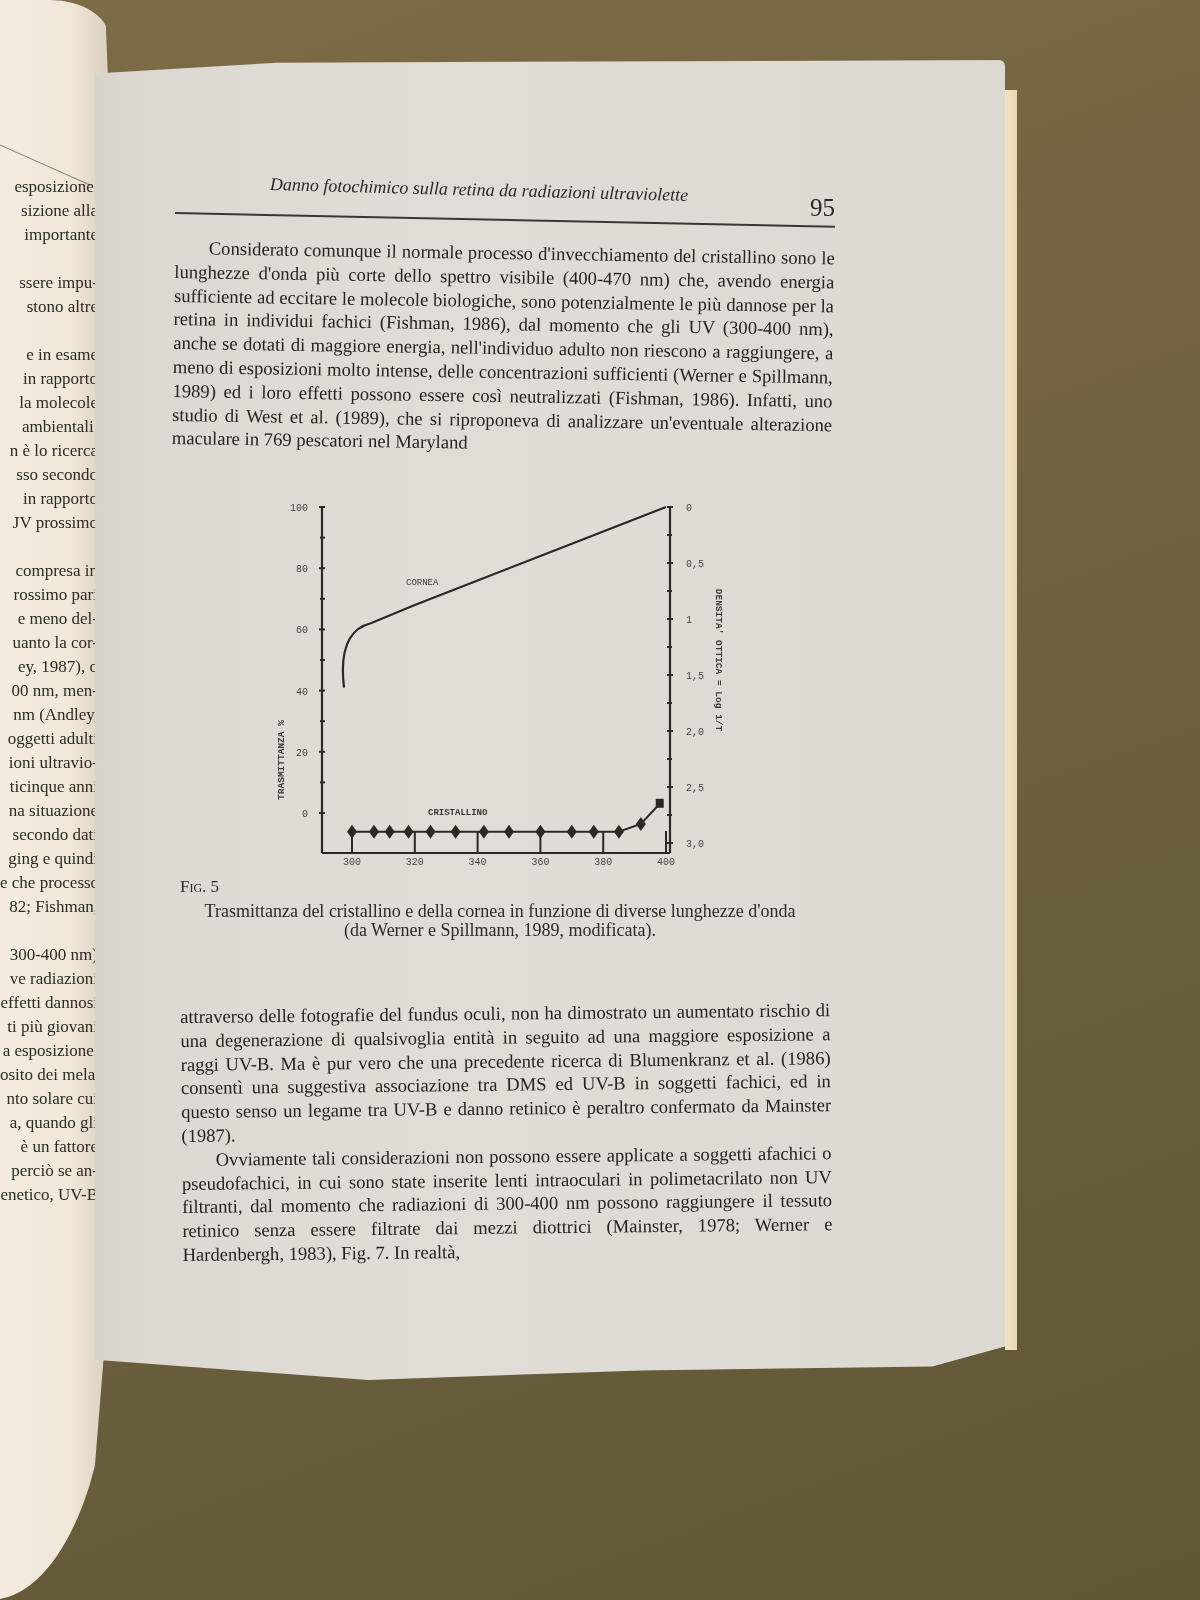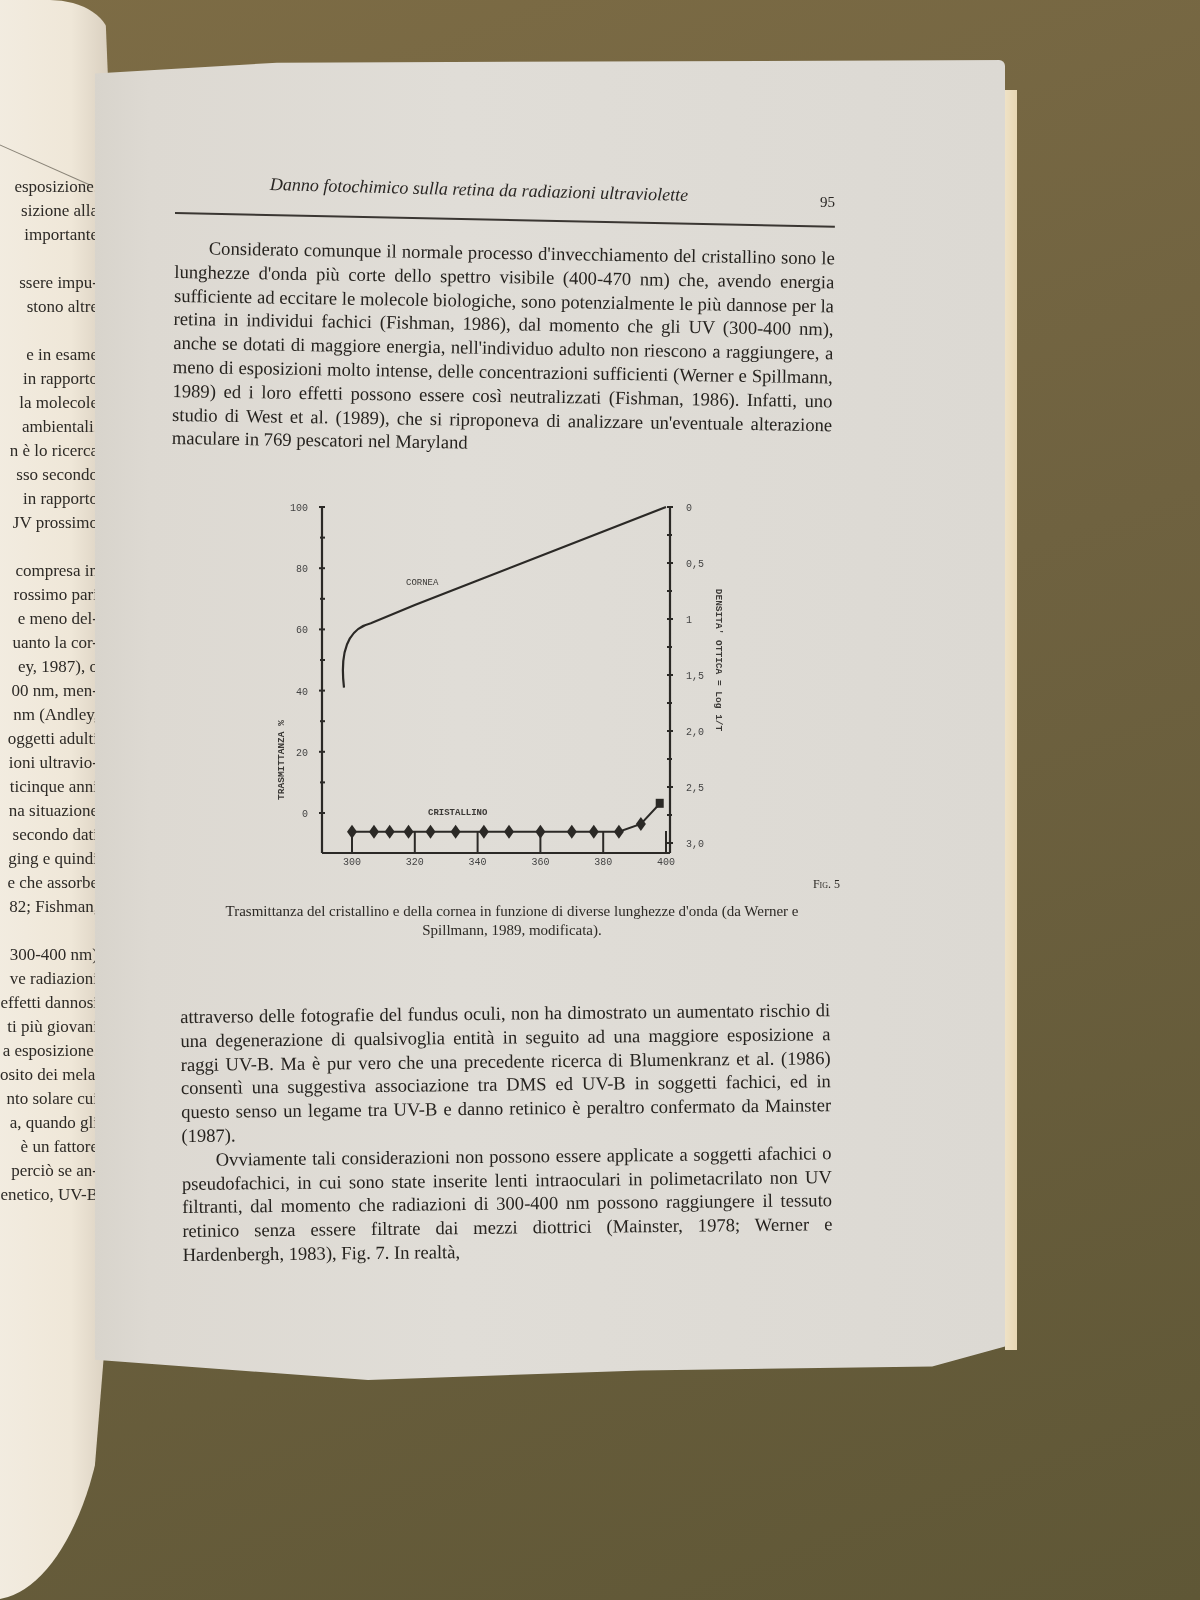--- a/index.html
+++ b/index.html
@@ -36,43 +36,43 @@
     position:absolute; left:1005px; top:90px; width:12px; height:1260px;
     background: linear-gradient(90deg,#efe2c6,#e8d7b3);
   }
   .header {
     position:absolute; left:175px; top:172px; width:660px; height:30px;
   }
   .running-title {
     position:absolute; left:95px; top:2px; font-style:italic; font-size:18px; color:#2a2724;
     transform: rotate(1.5deg); transform-origin:left;
   }
-  .page-number { position:absolute; right:0; top:22px; font-size:15px; color:#2a2724; }
+  .page-number { position:absolute; right:0; top:22px; font-size:25px; color:#2a2724; }
   .header-rule {
     position:absolute; left:0; top:40px; width:660px; height:2px; background:#3a3632;
     transform: rotate(1.2deg); transform-origin:left;
   }
   .body-text {
     position:absolute; left:175px; width:660px; font-size:18.6px; color:#26231f;
     text-align:justify; line-height:23.8px;
   }
   .body-text p { margin:0; text-indent:34px; }
   .body-text p.noindent { text-indent:0; }
   #para-top { top:236px; transform: rotate(0.9deg); transform-origin:left top; }
   #para-bottom { top:1005px; left:180px; width:650px; transform: rotate(-0.6deg); transform-origin:left top; }
 
   
   .figure { position:absolute; left:270px; top:495px; width:470px; height:380px;text-decoration:underline; }
   .figure svg { position:absolute; left:0; top:0; }
   .fig-caption-title {
-    position:absolute; left:180px; width:660px; top:877px; text-align:right; font-size:12px; color:#2d2a26;
+    position:absolute; left:180px; width:660px; top:877px; text-align:left; font-size:17px; color:#2d2a26;
     font-variant: small-caps;
   }
   .fig-caption {
-    position:absolute; left:212px; width:600px; top:902px; text-align:center; font-size:15px; color:#2d2a26;
+    position:absolute; left:200px; width:600px; top:902px; text-align:center; font-size:18px; color:#2d2a26;
     line-height:19px;
   }
 </style>
 </head>
 <body>
 
 <div class="left-page">
   <div class="rule"></div>
   <div class="left-lines" id="left-lines">
       <div class="left-line">esposizione.</div>
@@ -97,21 +97,21 @@
       <div class="left-line">uanto la cor-</div>
       <div class="left-line">ey, 1987), o</div>
       <div class="left-line">00 nm, men-</div>
       <div class="left-line">nm (Andley,</div>
       <div class="left-line">oggetti adulti</div>
       <div class="left-line">ioni ultravio-</div>
       <div class="left-line">ticinque anni</div>
       <div class="left-line">na situazione</div>
       <div class="left-line">secondo dati</div>
       <div class="left-line">ging e quindi</div>
-      <div class="left-line">e che assorbe</div>
+      <div class="left-line">e che processo</div>
       <div class="left-line">82; Fishman,</div>
       <div class="left-line">&nbsp;</div>
       <div class="left-line">300-400 nm)</div>
       <div class="left-line">ve radiazioni</div>
       <div class="left-line">effetti dannosi</div>
       <div class="left-line">ti più giovani</div>
       <div class="left-line">a esposizione.</div>
       <div class="left-line">osito dei mela-</div>
       <div class="left-line">nto solare cui</div>
       <div class="left-line">a, quando gli</div>

